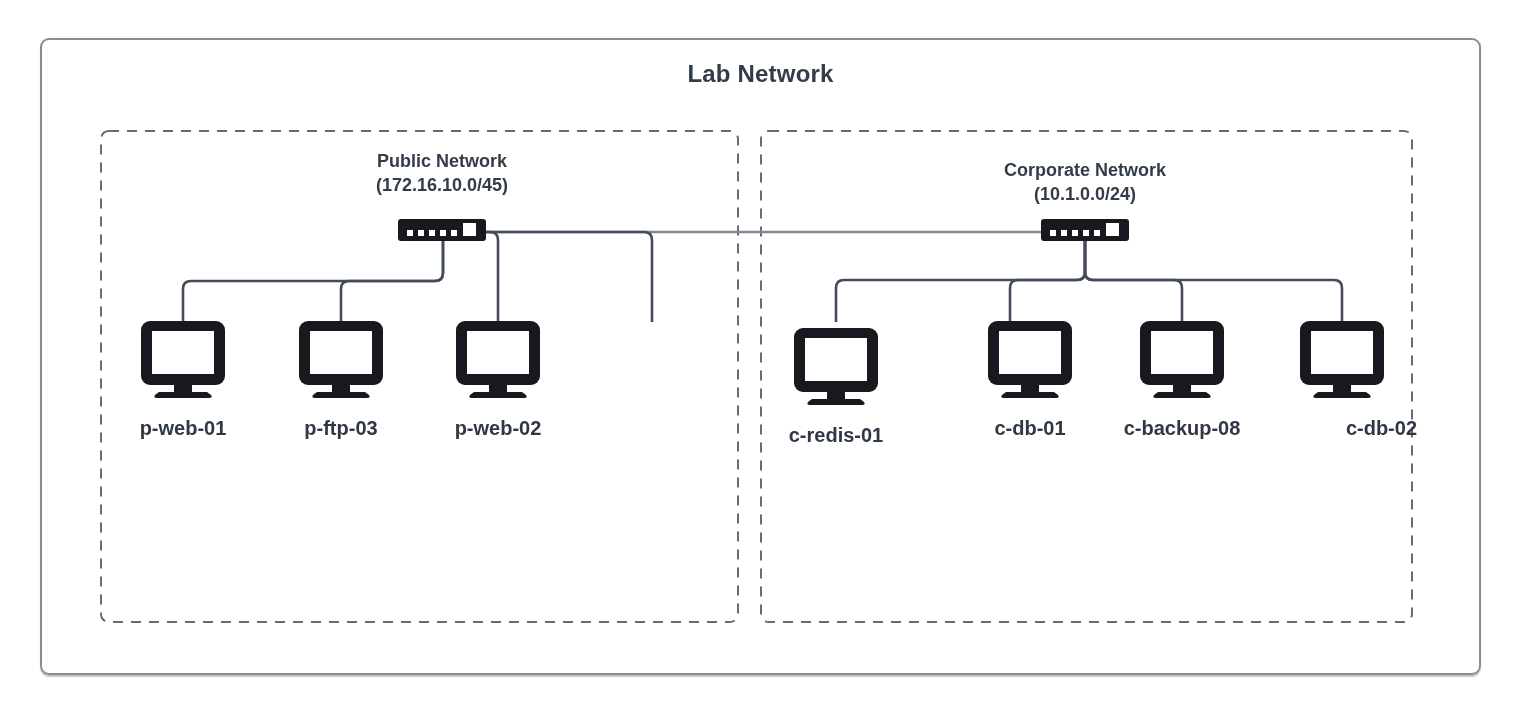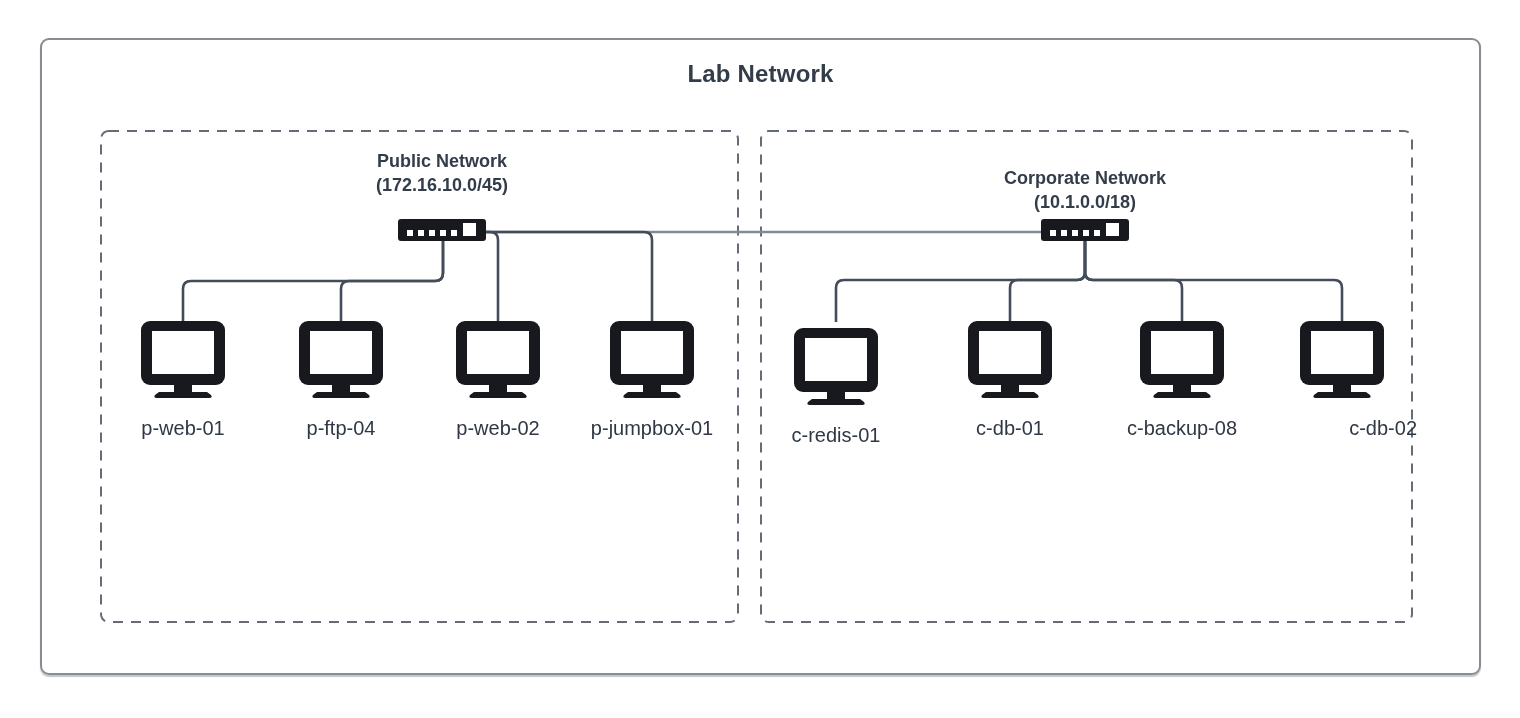--- a/index.html
+++ b/index.html
@@ -20,29 +20,29 @@
     position:absolute;left:40px;top:60px;width:1441px;
     text-align:center;font-size:24px;font-weight:bold;color:var(--text);
     letter-spacing:.2px;
   }
   svg.layer{position:absolute;left:0;top:0;width:1520px;height:718px;}
   .netlabel{
     position:absolute;width:320px;text-align:center;
     font-size:18px;font-weight:bold;line-height:24px;color:var(--text);
   }
   .netlabel.public{left:282px;top:149px;}
-  .netlabel.corporate{left:925px;top:158px;margin-top:8px;}
+  .netlabel.corporate{left:925px;top:158px;}
   .switch{position:absolute;width:88px;height:22px;}
   .switch.public{left:398px;top:219px;}
   .switch.corporate{left:1041px;top:219px;}
   .host{position:absolute;top:321px;width:150px;text-align:center;}
   .host svg{display:block;margin:0 auto;}
-  .hostlabel{margin-top:18px;font-size:20px;font-weight:normal;color:#2f3844;}
+  .hostlabel{margin-top:18px;font-size:20px;font-weight:bold;color:#2f3844;}
   .h0{left:108px;} .h1{left:266px;} .h2{left:423px;} .h3{left:577px;}
-  .h4{left:761px;margin-top:7px;} .h5{left:935px;} .h6{left:1107px;} .h7{left:1267px;text-align:right;}
+  .h4{left:761px;margin-top:7px;} .h5{left:955px;} .h6{left:1107px;} .h7{left:1267px;text-align:right;}
 </style>
 </head>
 <body>
 
 <div class="canvas">
 
   <div class="frame"></div>
   <div class="title">Lab Network</div>
 
   <svg class="layer" viewBox="0 0 1520 718">
@@ -62,21 +62,21 @@
     <path d="M1085,241 L1085,272 Q1085,280 1093,280 L1174,280 Q1182,280 1182,288 L1182,322" fill="none" stroke="var(--edge)" stroke-width="2.6"></path>
     <path d="M1085,241 L1085,272 Q1085,280 1093,280 L1334,280 Q1342,280 1342,288 L1342,322" fill="none" stroke="var(--edge)" stroke-width="2.6"></path>
   </svg>
 
   <div class="netlabel public">
     <div>Public Network</div>
     <div>(172.16.10.0/45)</div>
   </div>
   <div class="netlabel corporate">
     <div>Corporate Network</div>
-    <div>(10.1.0.0/18)</div>
+    <div>(10.1.0.0/24)</div>
   </div>
 
   <svg class="switch public" viewBox="0 0 88 22">
     <rect x="0" y="0" width="88" height="22" rx="3" fill="var(--device)"></rect>
     <rect x="9" y="11" width="6" height="6" fill="#fff"></rect>
     <rect x="20" y="11" width="6" height="6" fill="#fff"></rect>
     <rect x="31" y="11" width="6" height="6" fill="#fff"></rect>
     <rect x="42" y="11" width="6" height="6" fill="#fff"></rect>
     <rect x="53" y="11" width="6" height="6" fill="#fff"></rect>
     <rect x="65" y="4" width="13" height="13" fill="#fff"></rect>
@@ -100,39 +100,30 @@
     </svg>
     <div class="hostlabel">p-web-01</div>
   </div>
   <div class="host h1">
     <svg width="120" height="78" viewBox="0 0 120 78">
       <rect x="18" y="0" width="84" height="64" rx="9" fill="var(--device)"></rect>
       <rect x="29" y="10" width="62" height="43" fill="#fff"></rect>
       <rect x="51" y="63" width="18" height="8" fill="var(--device)"></rect>
       <path d="M36,71 L84,71 L88,74 Q90,77 86,77 L34,77 Q30,77 32,74 Z" fill="var(--device)"></path>
     </svg>
-    <div class="hostlabel">p-ftp-04</div>
+    <div class="hostlabel">p-ftp-03</div>
   </div>
   <div class="host h2">
     <svg width="120" height="78" viewBox="0 0 120 78">
       <rect x="18" y="0" width="84" height="64" rx="9" fill="var(--device)"></rect>
       <rect x="29" y="10" width="62" height="43" fill="#fff"></rect>
       <rect x="51" y="63" width="18" height="8" fill="var(--device)"></rect>
       <path d="M36,71 L84,71 L88,74 Q90,77 86,77 L34,77 Q30,77 32,74 Z" fill="var(--device)"></path>
     </svg>
     <div class="hostlabel">p-web-02</div>
-  </div>
-  <div class="host h3">
-    <svg width="120" height="78" viewBox="0 0 120 78">
-      <rect x="18" y="0" width="84" height="64" rx="9" fill="var(--device)"></rect>
-      <rect x="29" y="10" width="62" height="43" fill="#fff"></rect>
-      <rect x="51" y="63" width="18" height="8" fill="var(--device)"></rect>
-      <path d="M36,71 L84,71 L88,74 Q90,77 86,77 L34,77 Q30,77 32,74 Z" fill="var(--device)"></path>
-    </svg>
-    <div class="hostlabel">p-jumpbox-01</div>
   </div>
 
   <div class="host h4">
     <svg width="120" height="78" viewBox="0 0 120 78">
       <rect x="18" y="0" width="84" height="64" rx="9" fill="var(--device)"></rect>
       <rect x="29" y="10" width="62" height="43" fill="#fff"></rect>
       <rect x="51" y="63" width="18" height="8" fill="var(--device)"></rect>
       <path d="M36,71 L84,71 L88,74 Q90,77 86,77 L34,77 Q30,77 32,74 Z" fill="var(--device)"></path>
     </svg>
     <div class="hostlabel">c-redis-01</div>

